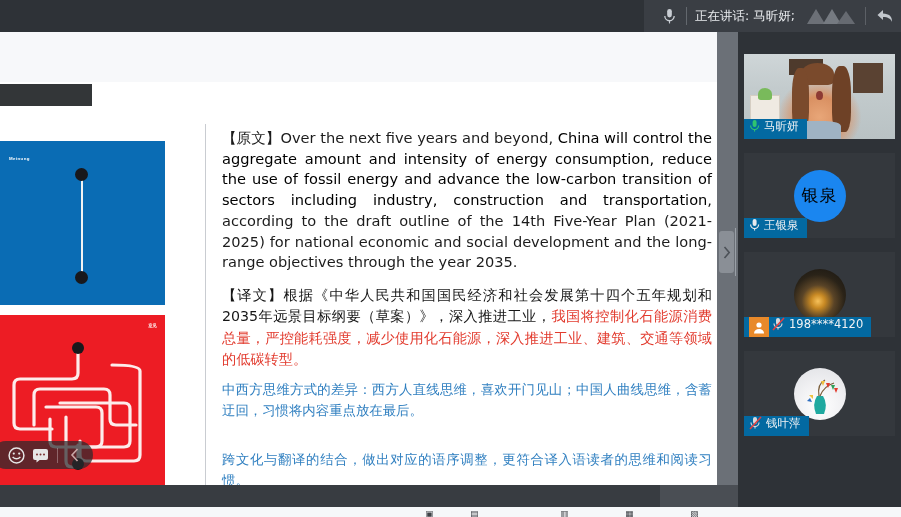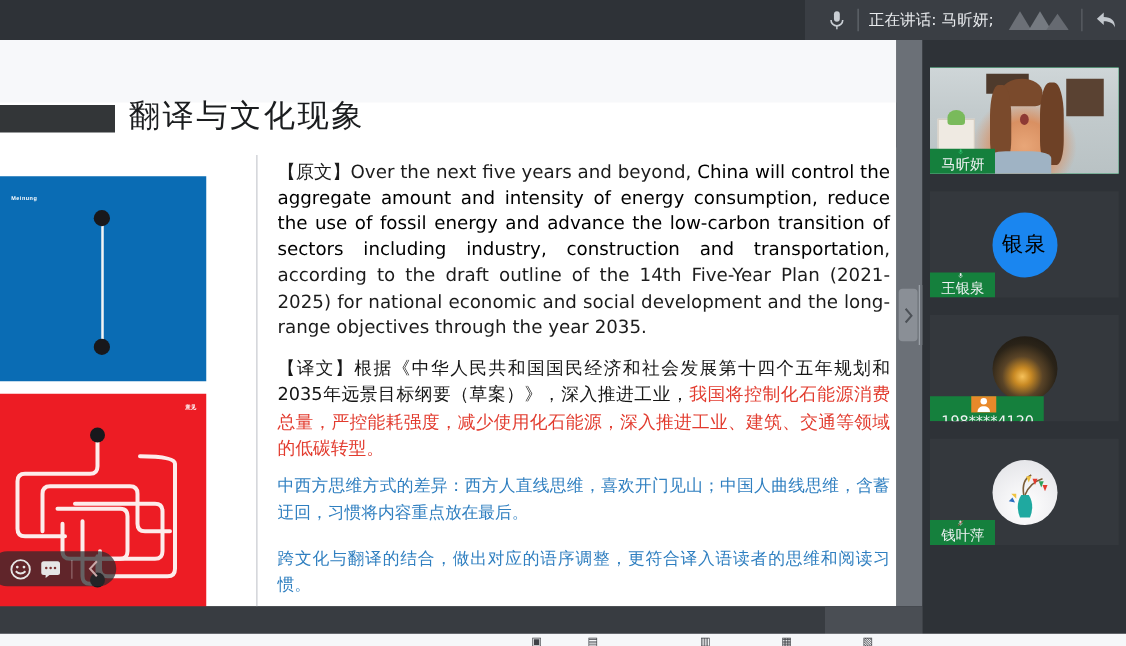--- a/index.html
+++ b/index.html
@@ -122,22 +122,22 @@
   .para {
     font-size: 14.6px; line-height: 1.42;
     font-family: "DejaVu Sans", sans-serif;
     text-align: justify;
     margin-bottom: 10px;
   }
   .p-en { color: #1c1c1c; }
   .p-en .hl { color: #000000; }
   .p-cn { color: #161616; font-size: 14.2px; line-height: 1.5; margin-top: 12px; }
   .p-cn .hl { color: #e23b2e; }
-  .p-blue { color: #2f7fc0; font-size: 13.4px; line-height: 1.55; margin-top: 2px; }
-  .p-blue2 { color: #2f7fc0; font-size: 13.4px; line-height: 1.55; margin-top: 16px; }
+  .p-blue { color: #2f7fc0; font-size: 13.4px; line-height: 1.55; margin-top: 2px; font-family: Liberation Serif, serif; }
+  .p-blue2 { color: #2f7fc0; font-size: 13.4px; line-height: 1.55; margin-top: 28px; }
 
   
   .gutter {
     position: absolute; left: 717px; top: 32px;
     width: 21px; height: 453px; background: #6b7077;
   }
   .collapse-handle {
     position: absolute; left: 719px; top: 231px;
     width: 15px; height: 42px;
     background: #8a8f96; border-radius: 3px;
@@ -156,24 +156,23 @@
     background: #2e3237;
     padding: 22px 6px 0 6px;
   }
   .tile {
     position: relative; width: 151px; height: 85px;
     background: #34383d; margin-bottom: 14px; overflow: hidden;
   }
   .tile.active { outline: 2px solid #25b36b; outline-offset: -2px; }
   .tile-badge {
     position: absolute; left: 0; bottom: 0;
-    display: flex; align-items: center;
-    height: 20px; background: #15803d;
+    display: flex; 
+    height: 20px; background: #0369a1;
     padding: 0 8px 0 5px;
-    flex-direction: column;
   }
   .tile-badge .nm {
     color: #f0f2f4; font-size: 11.5px; white-space: nowrap;
     font-family: "DejaVu Sans", sans-serif; margin-left: 4px;
   }
   .person-chip {
     width: 20px; height: 20px; background: #e8892a;
     display: flex; align-items: center; justify-content: center;
     margin-right: 3px;
   }
@@ -260,21 +259,20 @@
         <svg width="18" height="16" viewBox="0 0 18 16">
           <path d="M7 2 L1.5 7 L7 12 L7 9 C12 9 15 11 16 14 C16 8 13 6 7 5.6 Z" fill="#c2c7cd"></path>
         </svg>
       </div>
     </div>
   </div>
 
   <div class="slide">
     <div class="slide-headband"></div>
     <div class="title-blackbar"></div>
-    <div class="slide-title">翻译与文化现象</div>
     <div class="slide-body"></div>
     <div class="col-divider"></div>
 
     <div class="gfx-blue">
       <div class="gfx-blue-label">Meinung</div>
     </div>
     <div class="line-vert"></div>
     <div class="dot dot-top"></div>
     <div class="dot dot-bot"></div>
 

